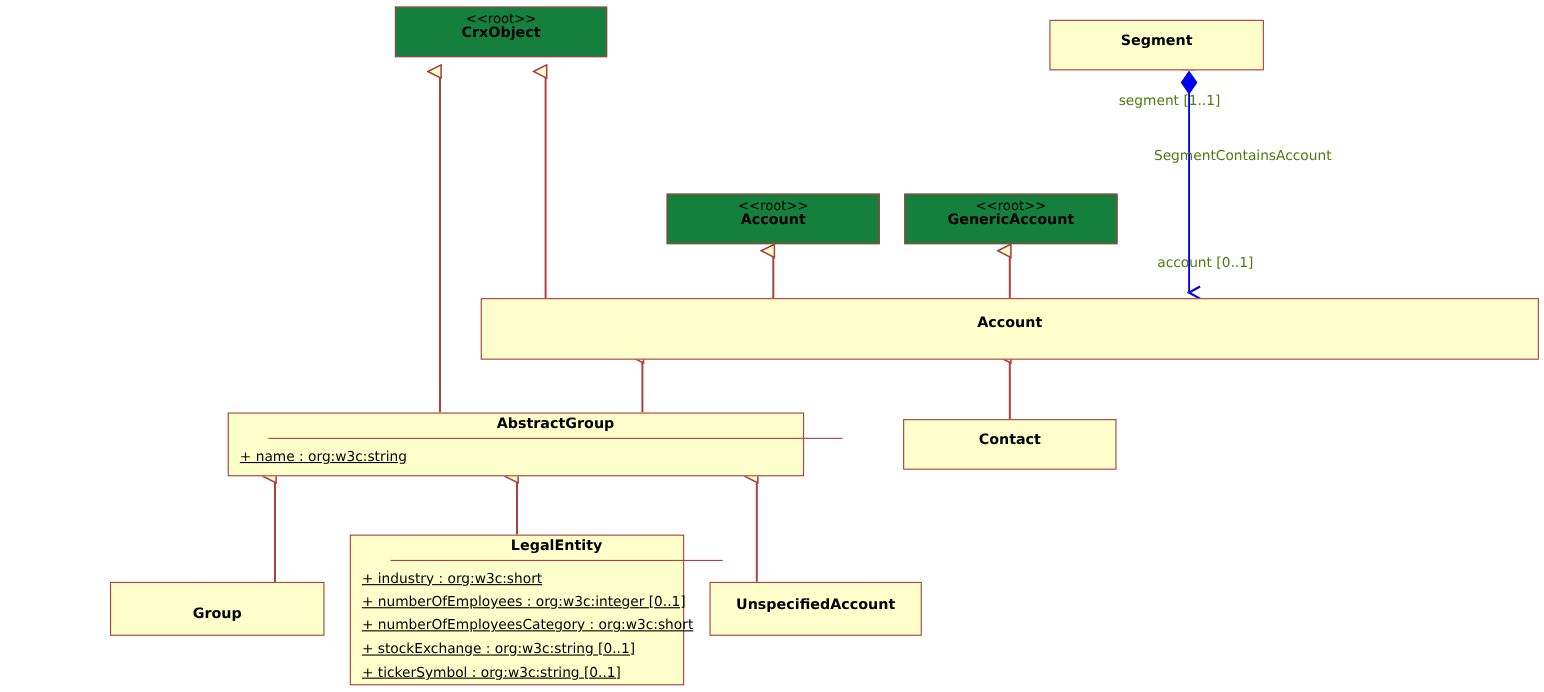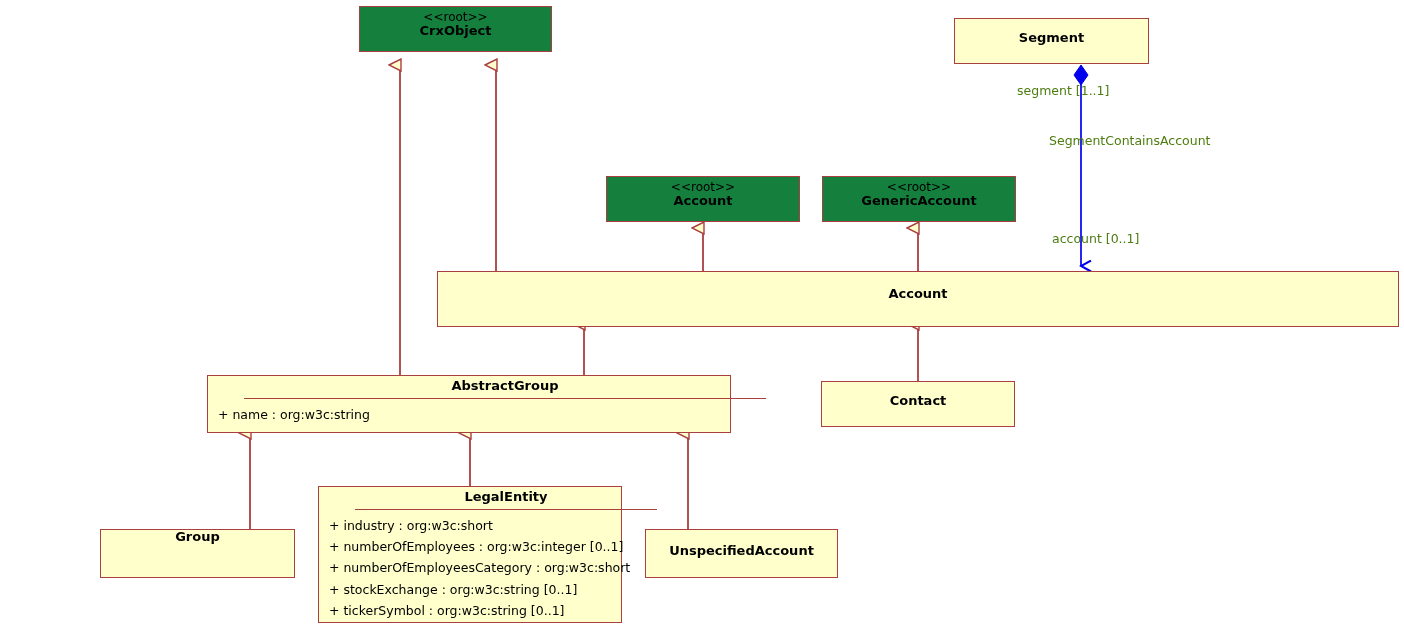--- a/index.html
+++ b/index.html
@@ -56,20 +56,21 @@
   }
   .cname {
     display: block;
     font-weight: bold;
     font-size: 13px;
   }
   .cname.abstract {
   }
   .compartment {
     padding: 5px 0px 5px 0px;
+    text-decoration: underline;
   }
   .attr {
     padding: 1px 8px 1px 10px;
     font-size: 12.5px;
     white-space: nowrap;
     line-height: 1.55;
   }
   .edge-label {
     position: absolute;
     font-size: 12.5px;
@@ -186,21 +187,21 @@
     </div>
   </div>
 
   <div class="uml-class" style="left:821px; top:381px; width:194px; height:46px;">
     <div class="class-header" style="padding-top:12px;">
       <span class="cname">Contact</span>
     </div>
   </div>
 
   <div class="uml-class" style="left:100px; top:529px; width:195px; height:49px;">
-    <div class="class-header" style="padding-top:0;">
+    <div class="class-header" style="padding-top:22px;">
       <span class="cname">Group</span>
     </div>
   </div>
 
   <div class="uml-class" style="left:318px; top:486px; width:304px; height:137px;">
     <div class="class-header with-compartment" style="padding:3px 6px 4px 6px;">
       <span class="cname">LegalEntity</span>
     </div>
     <div class="compartment">
       <div class="attr">+ industry : org:w3c:short</div>

